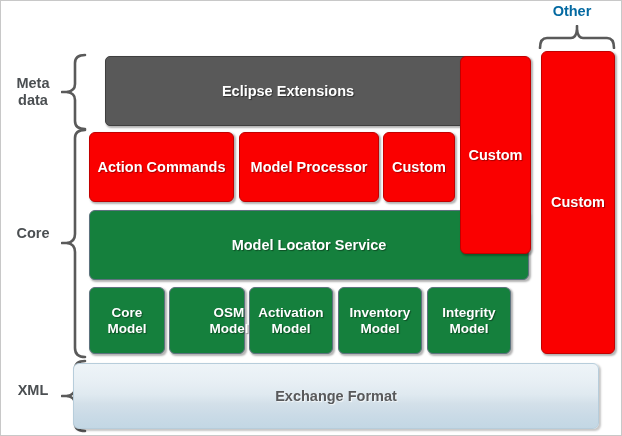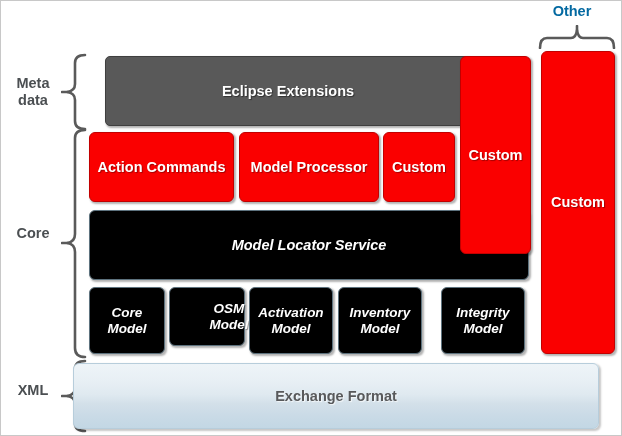--- a/index.html
+++ b/index.html
@@ -72,28 +72,27 @@
     background: #fa0000;
     border: 1px solid #c20000;
     border-radius: 6px;
     color: #ffffff;
     font-size: 14.5px;
     text-shadow: 1px 1px 1px rgba(0,0,0,0.35);
     box-shadow: 1.5px 1.5px 2px rgba(0,0,0,0.30);
   }
 
   .box-slate {
-    background: #000000;
+    background: #15803d;
     border: 1px solid #5d727e;
     border-radius: 6px;
     color: #ffffff;
     font-size: 14.5px;
     text-shadow: 1px 1px 1px rgba(0,0,0,0.40);
     box-shadow: 1.5px 1.5px 2px rgba(0,0,0,0.30);
-    font-style: italic;
   }
 
   .box-xml {
     background: linear-gradient(to bottom,
                 #eef4f8 0%,
                 #e7eff4 28%,
                 #dfe9f0 48%,
                 #d3e0e9 62%,
                 #c9dae6 82%,
                 #c3d7e4 100%);
@@ -147,30 +146,30 @@
 
   <div class="box box-red" style="left:88px; top:131px; width:145px; height:70px;">Action Commands</div>
 
   <div class="box box-red" style="left:382px; top:131px; width:72px; height:70px;">Custom</div>
 
   <div class="box box-slate" style="left:88px; top:209px; width:440px; height:70px;">Model Locator Service</div>
 
   <div class="box box-slate box-sm" style="left:88px; top:286px; width:76px; height:67px;">Core
 Model</div>
 
-  <div class="box box-slate box-sm" style="left:168px; top:286px; width:76px; height:59px;padding-left:44px;">OSM
+  <div class="box box-slate box-sm" style="left:168px; top:286px; width:76px; height:67px;padding-left:44px;">OSM
 Model</div>
 
   <div class="box box-slate box-sm" style="left:248px; top:286px; width:84px; height:67px;">Activation
 Model</div>
 
   <div class="box box-slate box-sm" style="left:337px; top:286px; width:84px; height:67px;">Inventory
 Model</div>
 
-  <div class="box box-slate box-sm" style="left:426px; top:286px; width:84px; height:67px;margin-left:14px;">Integrity
+  <div class="box box-slate box-sm" style="left:426px; top:286px; width:84px; height:67px;">Integrity
 Model</div>
 
   <div class="box box-red" style="left:459px; top:55px; width:71px; height:198px;">Custom</div>
 
   <div class="box box-red" style="left:540px; top:50px; width:74px; height:303px;">Custom</div>
 
   <div class="box box-xml" style="left:72px; top:362px; width:526px; height:66px;">Exchange Format</div>
 
 </div>
 

